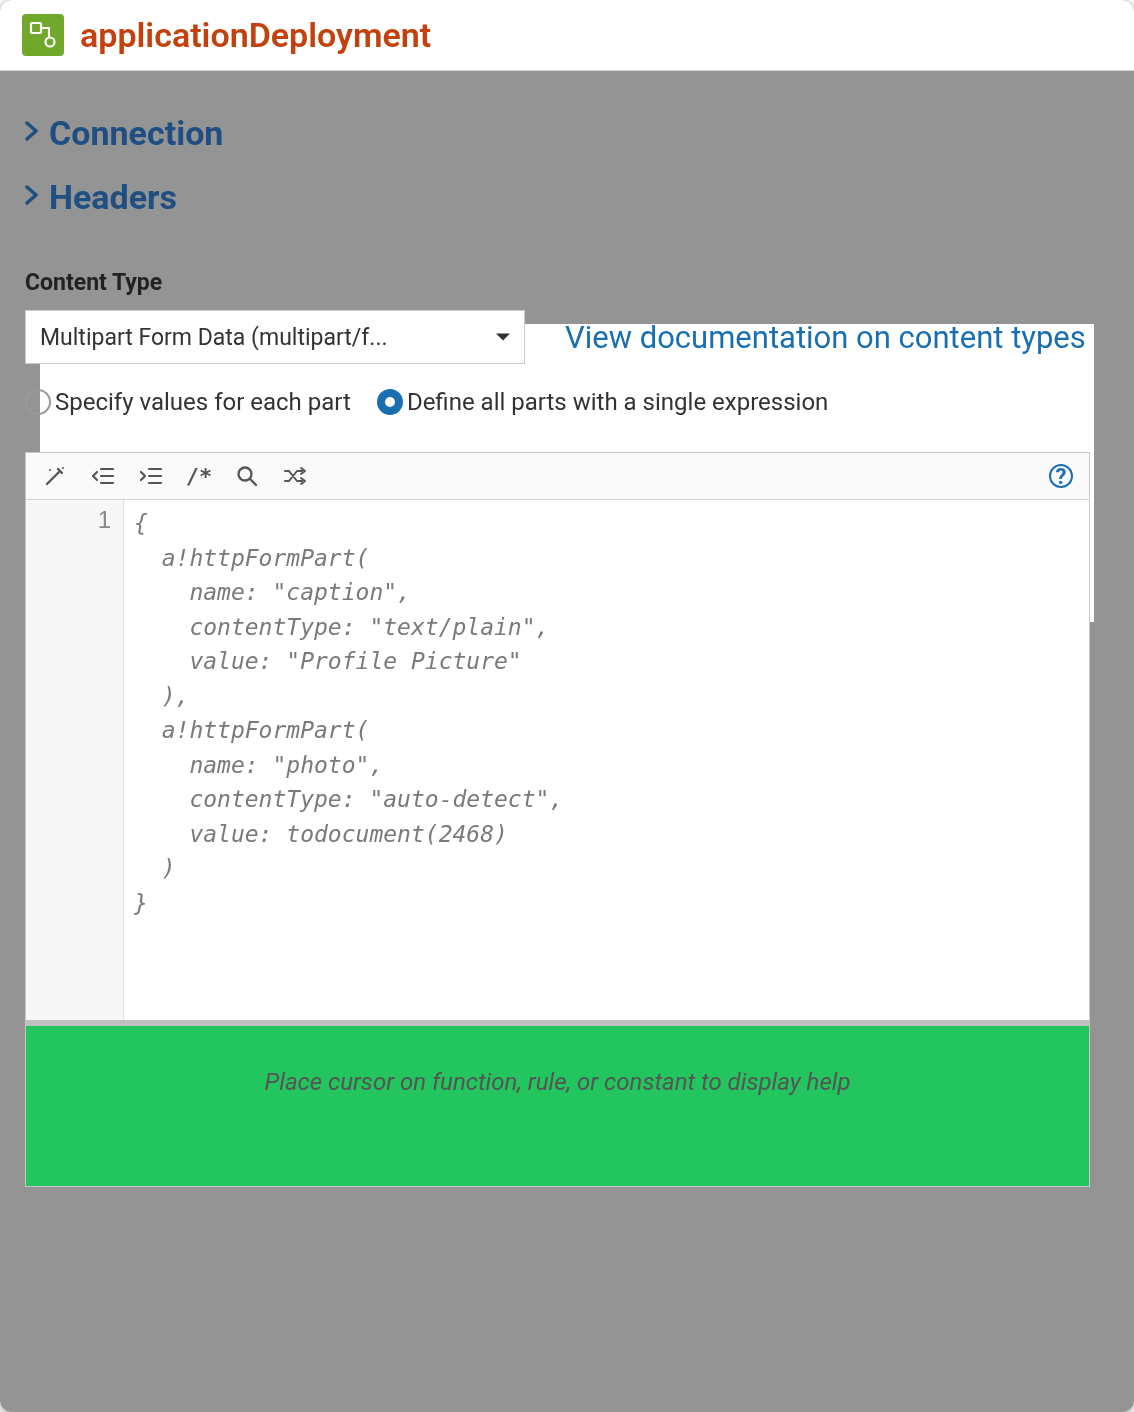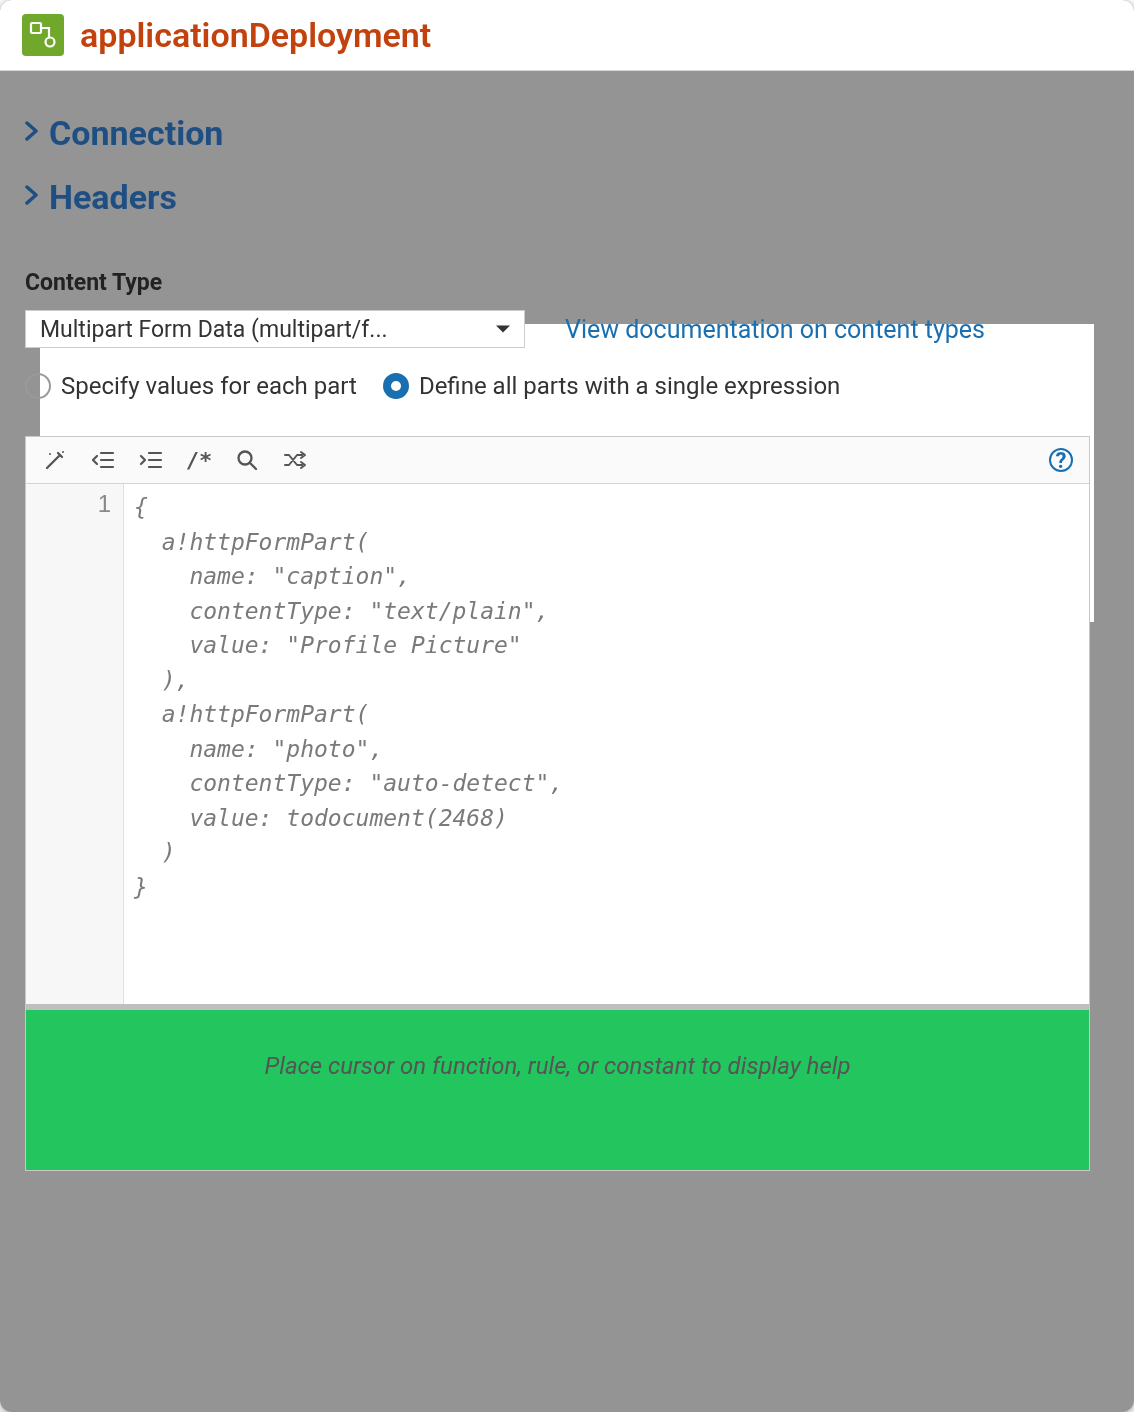--- a/index.html
+++ b/index.html
@@ -93,21 +93,21 @@
       align-items: center;
       gap: 40px;
       margin-bottom: 24px;
     }
     .select-wrap {
       position: relative;
       width: 500px;
     }
     .select {
       width: 100%;
-      height: 38px;
+      height: 54px;
       border: 1px solid #ccc;
       background: #fff;
       padding: 0 44px 0 14px;
       font-size: 23px;
       color: #333;
       text-overflow: ellipsis;
       overflow: hidden;
       white-space: nowrap;
       cursor: pointer;
       display: flex;
@@ -115,35 +115,35 @@
     }
     .select-caret {
       position: absolute;
       right: 14px;
       top: 50%;
       transform: translateY(-50%);
       pointer-events: none;
     }
     .doc-link {
       color: #1a6fb0;
-      font-size: 25px;
+      font-size: 31px;
       text-decoration: none;
       cursor: pointer;
     }
     .radio-row {
       display: flex;
       align-items: center;
       gap: 26px;
       font-size: 24px;
       color: #333;
     }
     .radio-opt {
       display: flex;
       align-items: center;
-      gap: 10px;
+      gap: 4px;
       cursor: pointer;
     }
     .radio {
       width: 26px;
       height: 26px;
       border: 2px solid #9a9a9a;
       border-radius: 50%;
       display: flex;
       align-items: center;
       justify-content: center;

